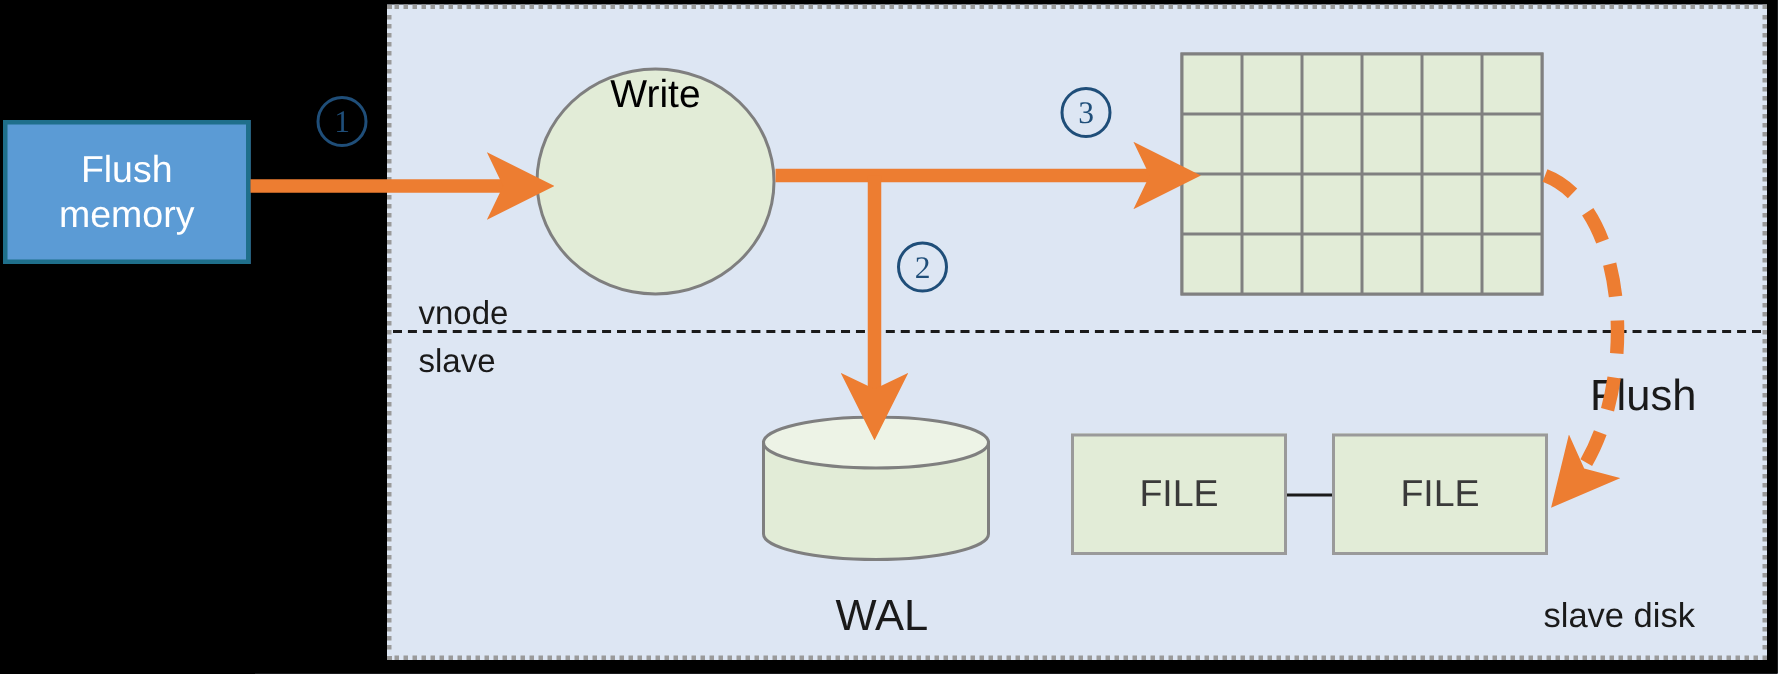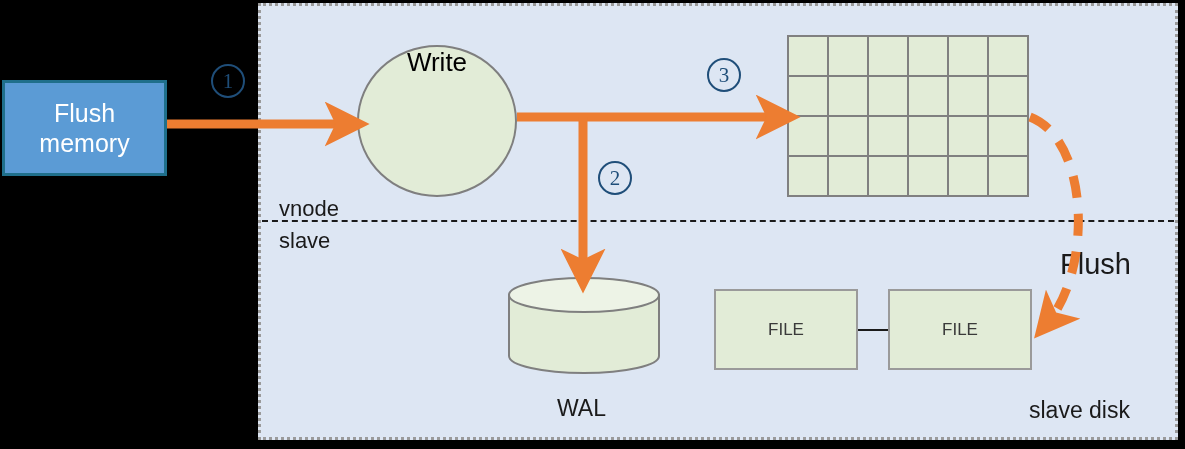--- a/index.html
+++ b/index.html
@@ -75,21 +75,21 @@
     border-top: 2px dashed #1a1a1a;
   }
   .edge-label {
     position: absolute;
     color: #1a1a1a;
     font-size: 22px;
     white-space: nowrap;
   }
   #memory-label { left: 279px; top: 196px; }
   #disk-label   { left: 279px; top: 228px; }
-  #wal-label    { left: 557px; top: 395px; font-size: 23px; }
+  #wal-label    { left: 557px; top: 395px; font-size: 29px; }
   #slave-label  { left: 1029px; top: 397px; font-size: 23px; }
   #flush-label  { left: 1060px; top: 248px; font-size: 29px; }
   
   #memtable-grid {
     position: absolute;
     left: 787px;
     top: 35px;
     width: 242px;
     height: 162px;
     display: grid;
@@ -115,21 +115,21 @@
     top: 289px;
     width: 144px;
     height: 81px;
     background: #e2ecd7;
     border: 2px solid #9a9a9a;
     box-sizing: border-box;
     display: flex;
     align-items: center;
     justify-content: center;
     color: #3a3a3a;
-    font-size: 17px;
+    font-size: 25px;
   }
   #file-box-1 { left: 714px; }
   #file-box-2 { left: 888px; }
   #file-link {
     position: absolute;
     left: 858px;
     top: 329px;
     width: 30px;
     height: 0;
     border-top: 2px solid #1a1a1a;

